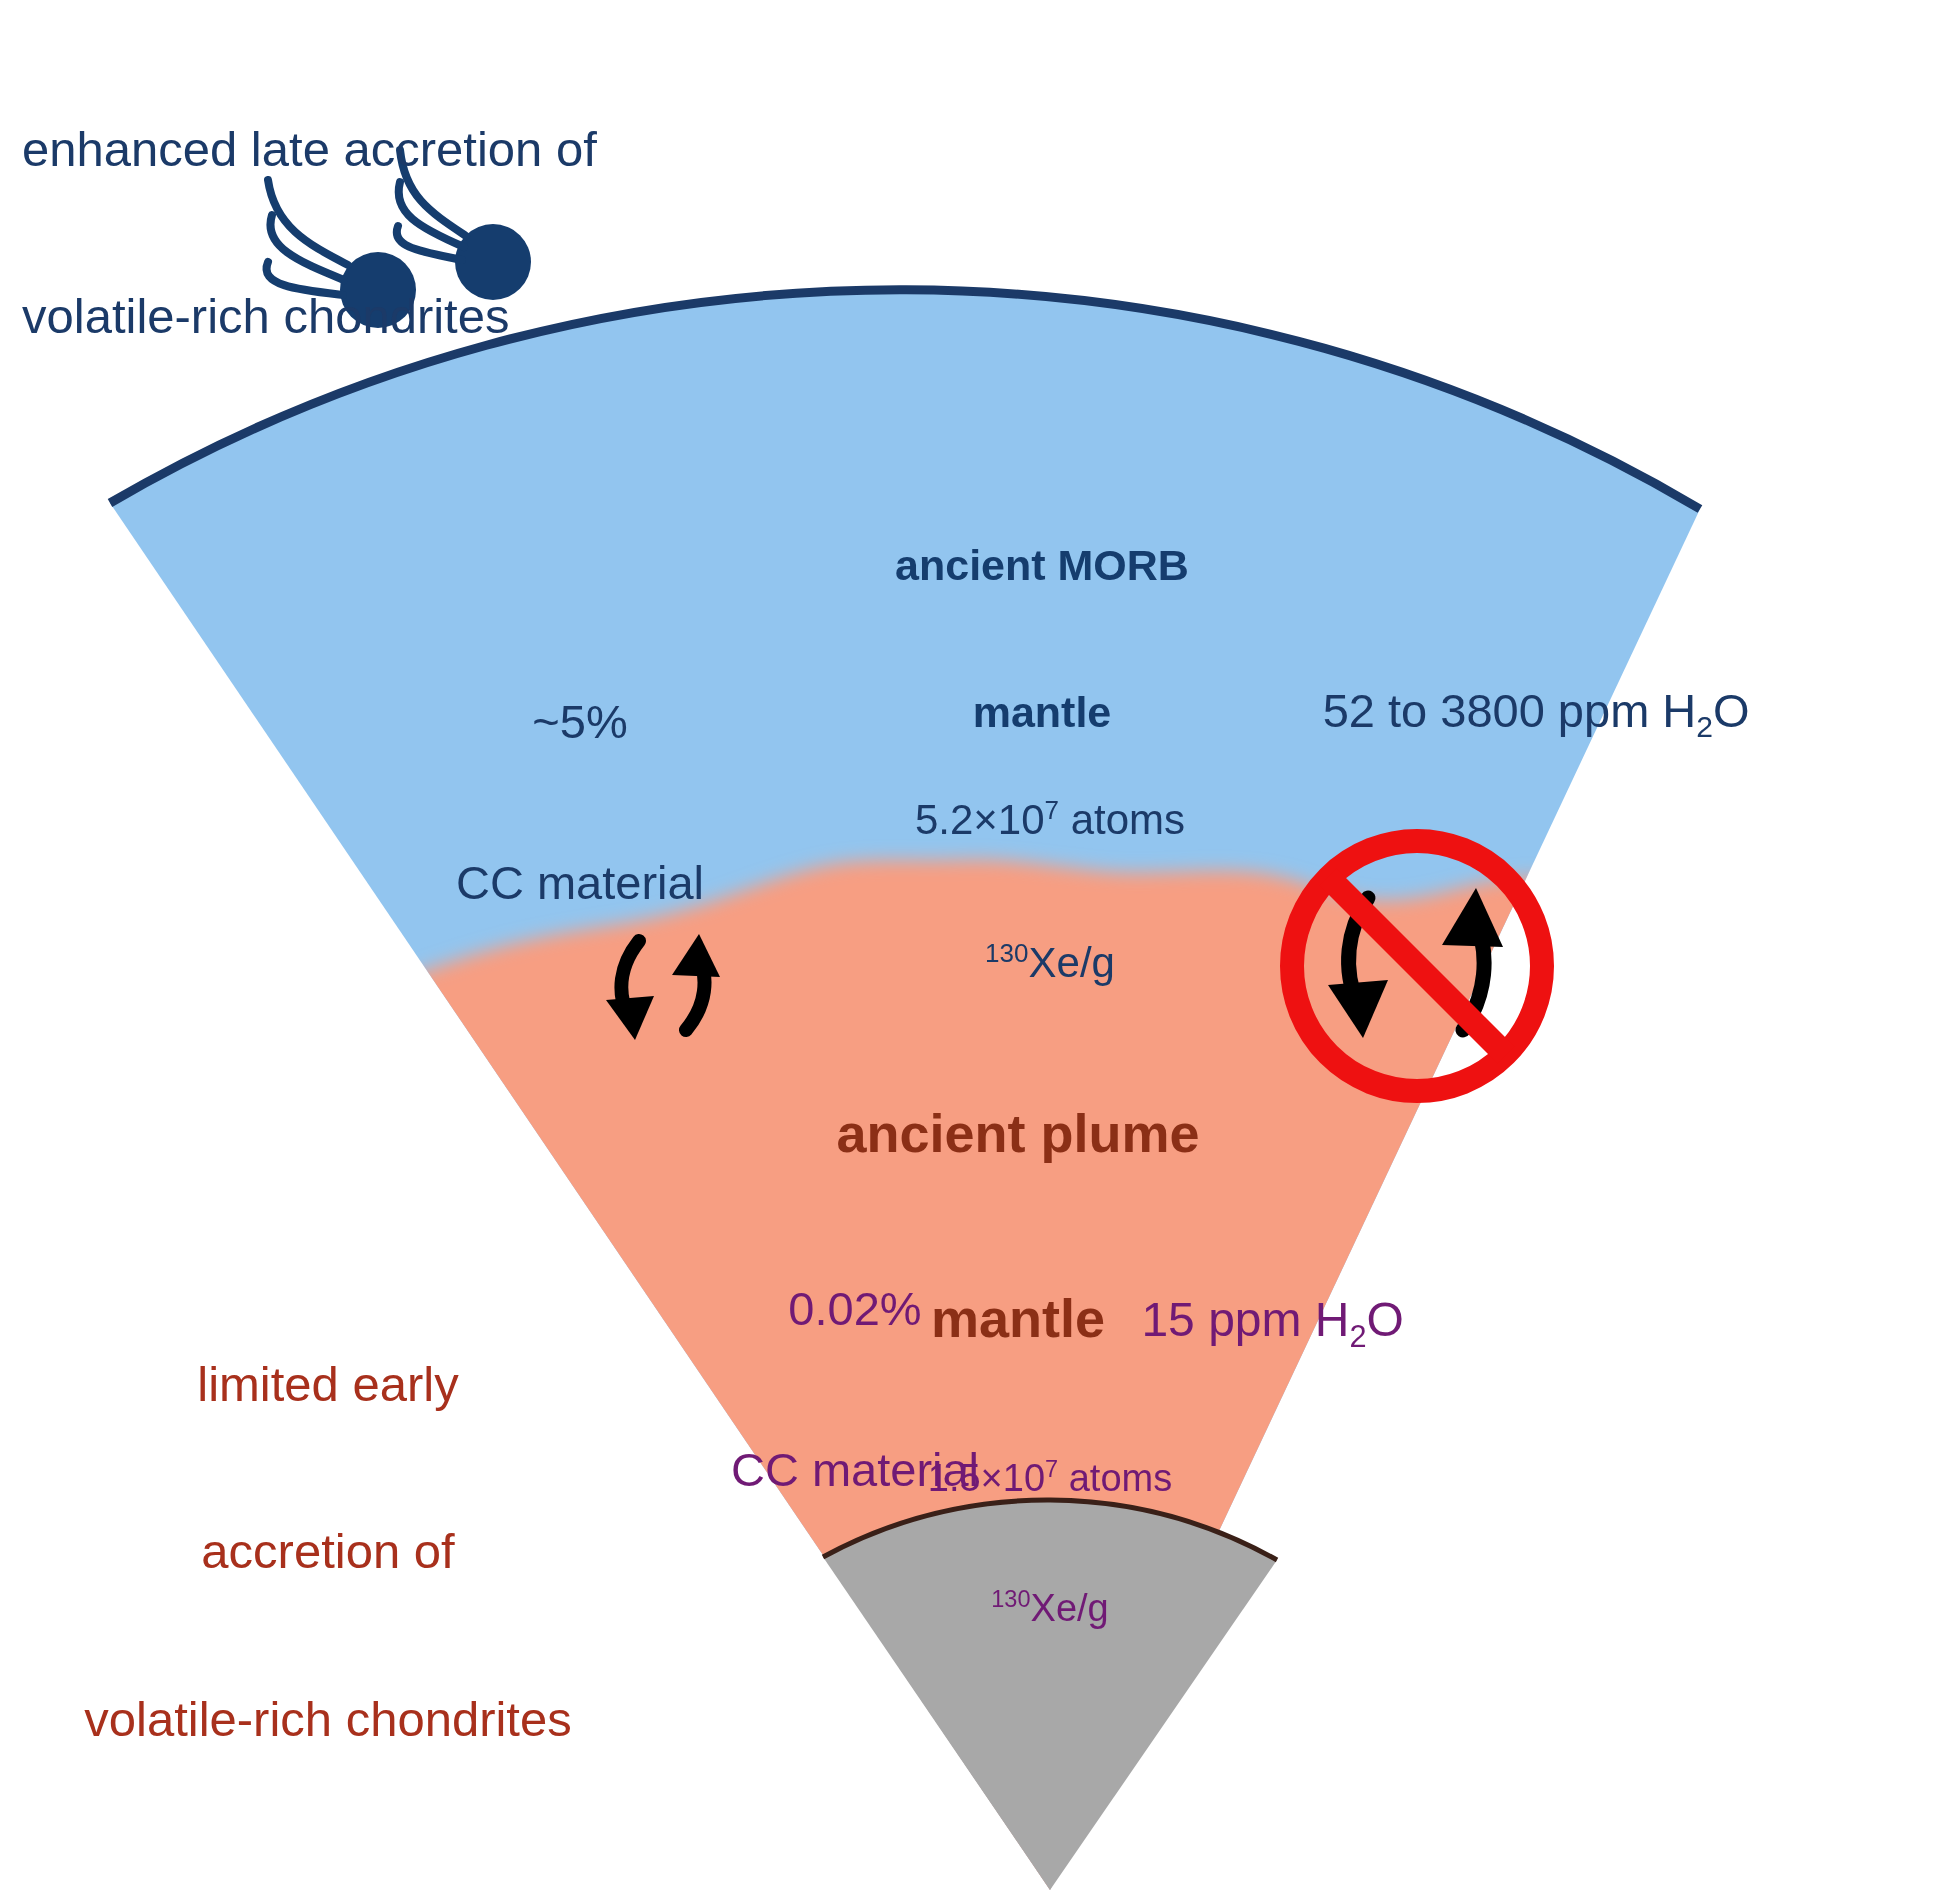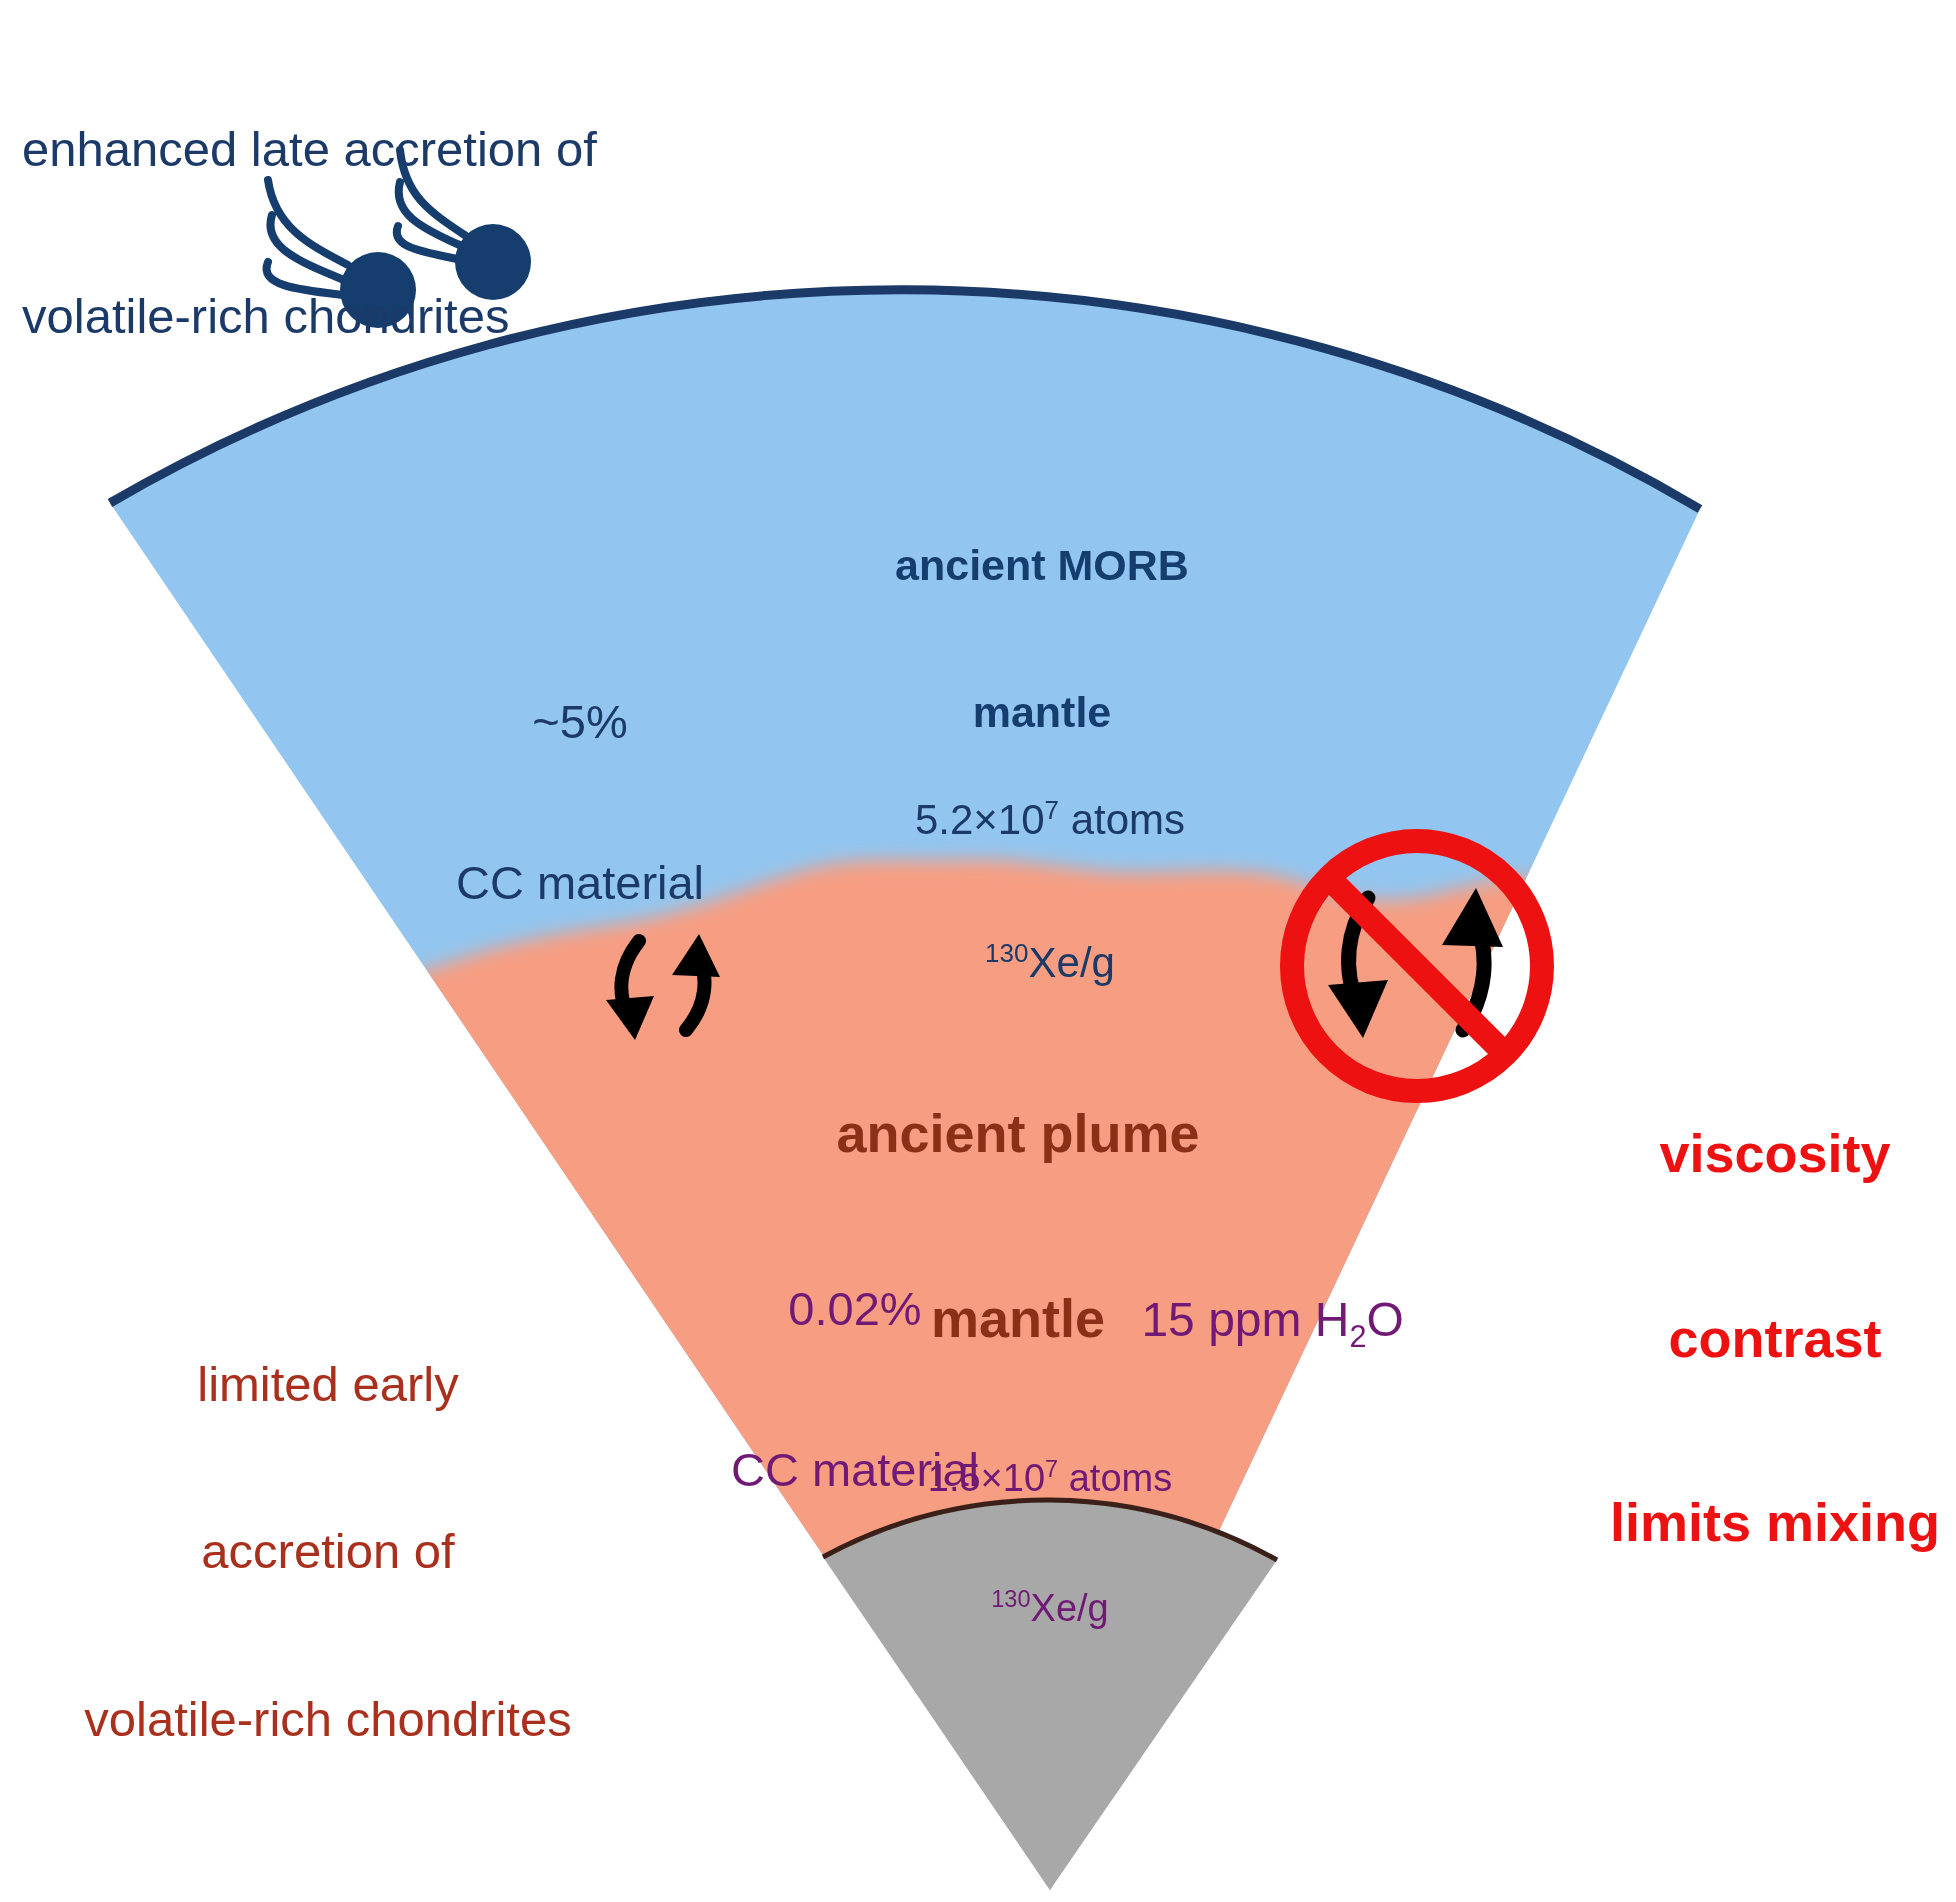--- a/index.html
+++ b/index.html
@@ -129,20 +129,23 @@
   <div class="txt navy-bold ctr" style="left:1042px; top:443px; font-size:43px;">
     <div>ancient MORB</div>
     <div>mantle</div>
   </div>
 
   <div class="txt navy ctr" style="left:580px; top:588px; font-size:47px;">
     <div>~5%</div>
     <div>CC material</div>
   </div>
 
+  <div class="txt navy ctr" style="left:1510px; top:630px; font-size:47px;">
+    <span>52 to 3800 ppm H</span><span class="sub">2</span><span>O</span>
+  </div>
 
   <div class="txt navy ctr" style="left:1050px; top:700px; font-size:42px;">
     <div><span>5.2×10</span><span class="sup">7</span><span> atoms</span></div>
     <div><span class="pre">130</span><span>Xe/g</span></div>
   </div>
 
   <div class="txt darkred ctr" style="left:1018px; top:980px; font-size:54px;">
     <div>ancient plume</div>
     <div>mantle</div>
   </div>
@@ -154,25 +157,20 @@
 
   <div class="txt plain-red ctr" style="left:1246px; top:1238px; font-size:48px; font-weight:normal;">
     <span>15 ppm H</span><span class="sub">2</span><span>O</span>
   </div>
 
   <div class="txt plain-red ctr" style="left:1050px; top:1370px; font-size:38px; font-weight:normal;">
     <div><span>1.5×10</span><span class="sup">7</span><span> atoms</span></div>
     <div><span class="pre">130</span><span>Xe/g</span></div>
   </div>
 
-  <div class="txt pure-red ctr" style="left:1775px; top:1000px; font-size:54px;">
-    <div>viscosity</div>
-    <div>contrast</div>
-    <div>limits mixing</div>
-  </div>
 
   <div class="txt brick ctr" style="left:328px; top:1245px; font-size:49px;">
     <div>limited early</div>
     <div>accretion of</div>
     <div>volatile-rich chondrites</div>
   </div>
 
 </div>
 
 </body></html>

